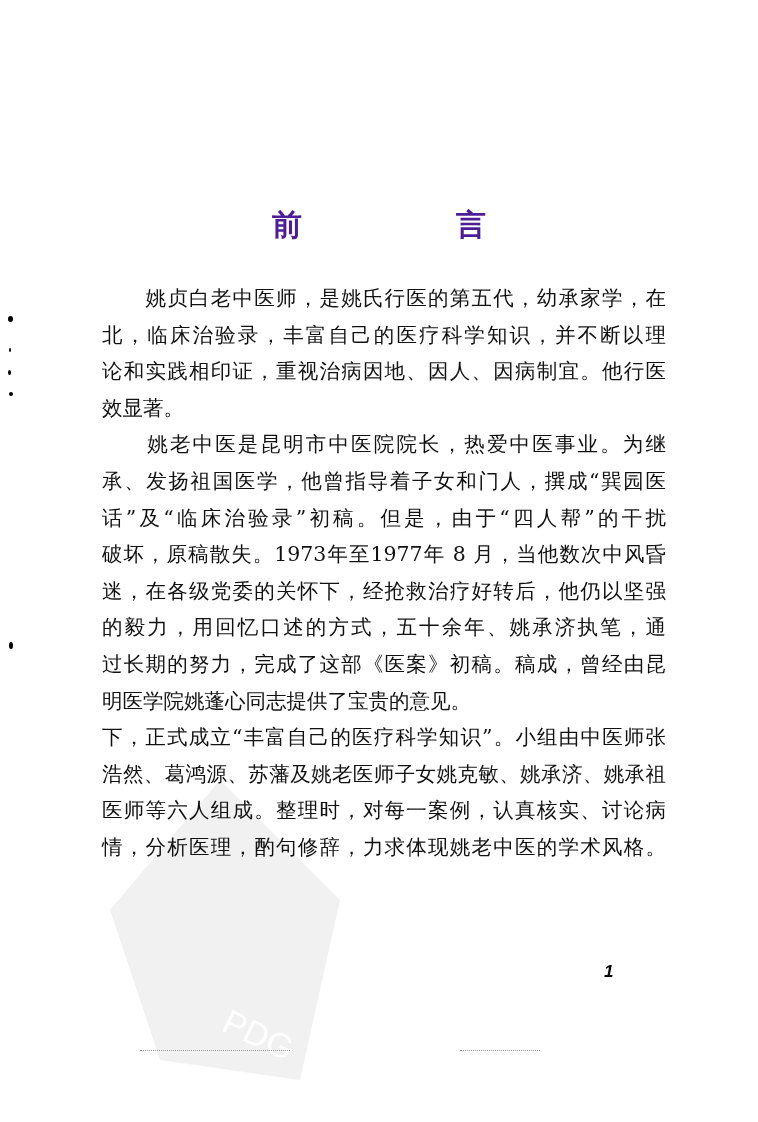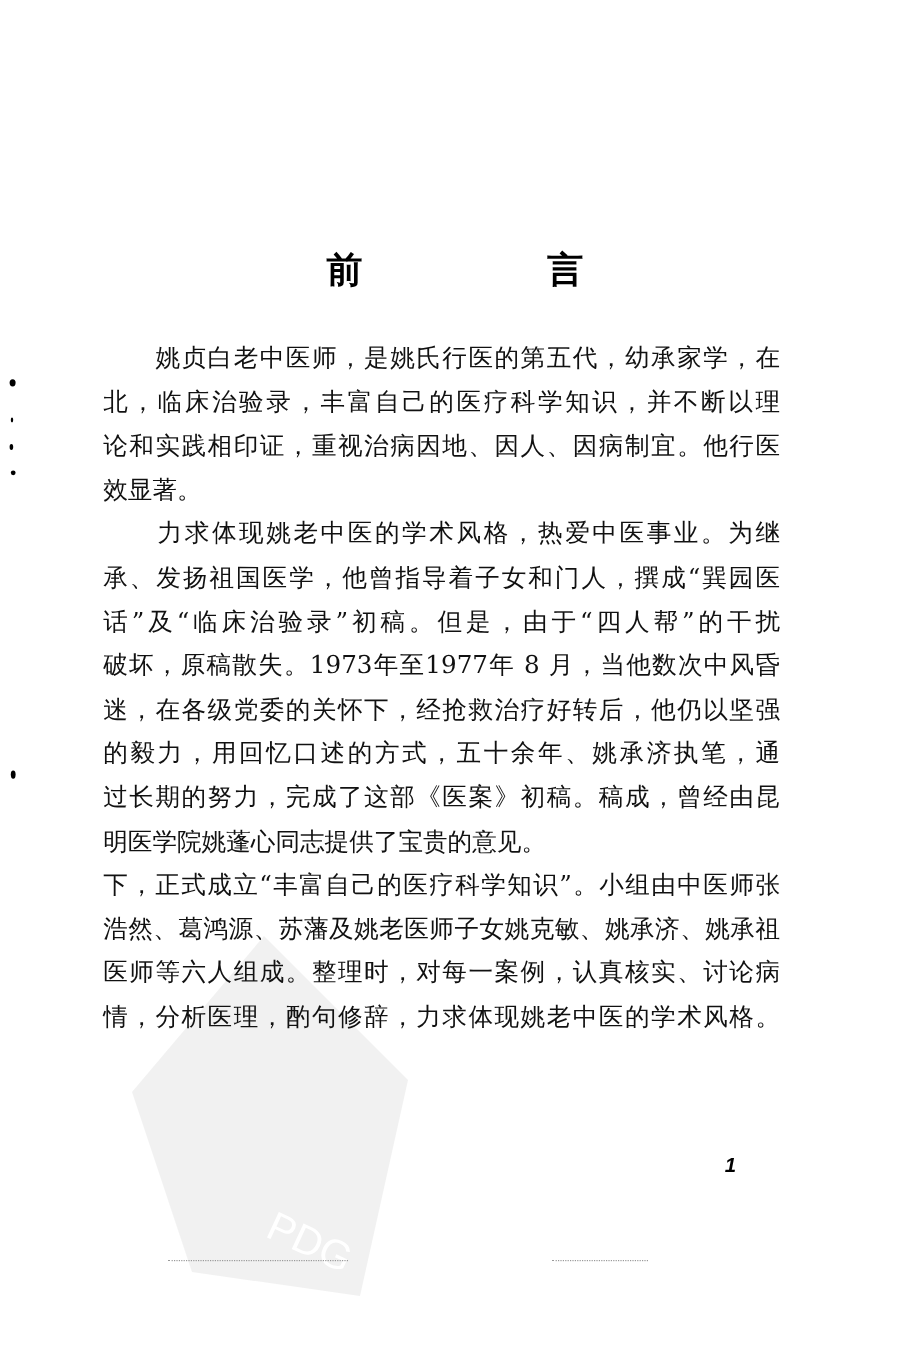--- a/index.html
+++ b/index.html
@@ -1,20 +1,20 @@
 <!DOCTYPE html>
 <html><head>
 <meta charset="utf-8">
 <style>
   html, body { margin: 0; padding: 0; background: #ffffff; }
   body { width: 758px; height: 1122px; position: relative; overflow: hidden;
          font-family: "DejaVu Serif", "Liberation Serif", serif; color: #111; }
   .page-title { position: absolute; top: 205px; left: 0; width: 758px; text-align: center;
-         font-size: 30px; font-weight: bold; letter-spacing: 62px; text-indent: 62px; color: #000000; }
-  .body-text { position: absolute; left: 86px; top: 280px; width: 564px; }
+         font-size: 30px; font-weight: bold; letter-spacing: 62px; text-indent: 62px; color: #4c1d95; }
+  .body-text { position: absolute; left: 102px; top: 280px; width: 564px; }
   .line { display: block; height: 36.6px; line-height: 36.6px; font-size: 20.5px;
           white-space: nowrap; text-align: justify; text-align-last: justify; }
   .line.last { text-align-last: left; }
   .page-number { position: absolute; left: 604px; top: 962px; font-family: "Liberation Sans", sans-serif;
          font-style: italic; font-weight: bold; font-size: 17px; color: #000; }
   .watermark { position: absolute; left: 100px; top: 760px; width: 250px; height: 330px; pointer-events: none; }
   .speck { position: absolute; background: #000; border-radius: 50%; }
   .scan-dots { position: absolute; top: 1050px; height: 1px; border-top: 1px dotted #999; }
 </style>
 </head>
@@ -25,21 +25,21 @@
   <text x="120" y="270" font-family="Liberation Sans, sans-serif" font-size="34" fill="#ffffff" transform="rotate(25 120 270)">PDG</text>
 </svg>
 
 <div class="page-title">前　言</div>
 
 <div class="body-text">
   <span class="line">　　姚贞白老中医师，是姚氏行医的第五代，幼承家学，在</span>
   <span class="line">北，临床治验录，丰富自己的医疗科学知识，并不断以理</span>
   <span class="line">论和实践相印证，重视治病因地、因人、因病制宜。他行医</span>
   <span class="line last">效显著。</span>
-  <span class="line">　　力求体现姚老中医的学术风格，热爱中医事业。为继</span>
+  <span class="line">　　姚老中医是昆明市中医院院长，热爱中医事业。为继</span>
   <span class="line">承、发扬祖国医学，他曾指导着子女和门人，撰成“巽园医</span>
   <span class="line">话”及“临床治验录”初稿。但是，由于“四人帮”的干扰</span>
   <span class="line">破坏，原稿散失。1973年至1977年 8 月，当他数次中风昏</span>
   <span class="line">迷，在各级党委的关怀下，经抢救治疗好转后，他仍以坚强</span>
   <span class="line">的毅力，用回忆口述的方式，五十余年、姚承济执笔，通</span>
   <span class="line">过长期的努力，完成了这部《医案》初稿。稿成，曾经由昆</span>
   <span class="line last">明医学院姚蓬心同志提供了宝贵的意见。</span>
   <span class="line">下，正式成立“丰富自己的医疗科学知识”。小组由中医师张</span>
   <span class="line">浩然、葛鸿源、苏藩及姚老医师子女姚克敏、姚承济、姚承祖</span>
   <span class="line">医师等六人组成。整理时，对每一案例，认真核实、讨论病</span>

